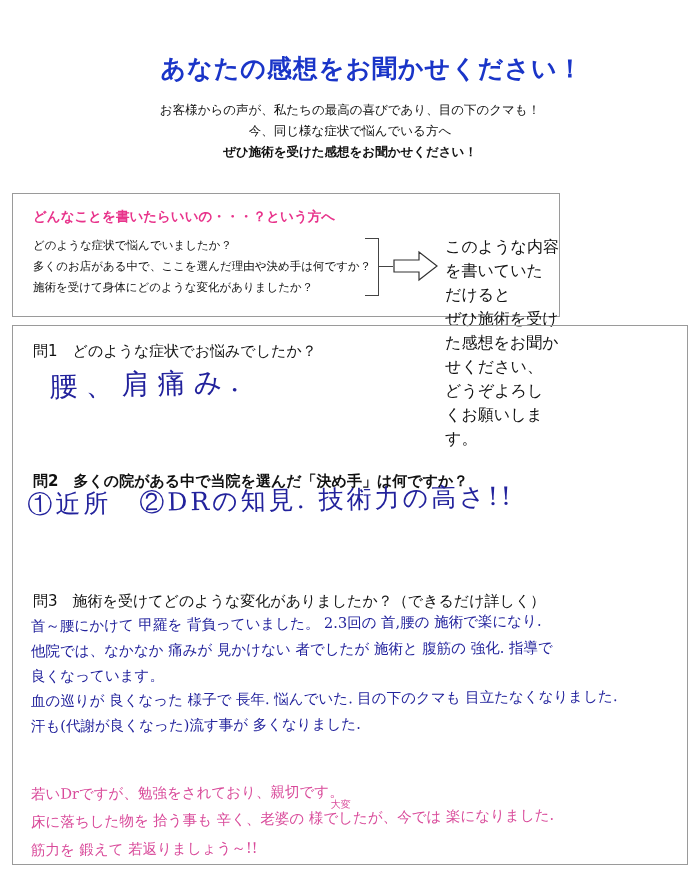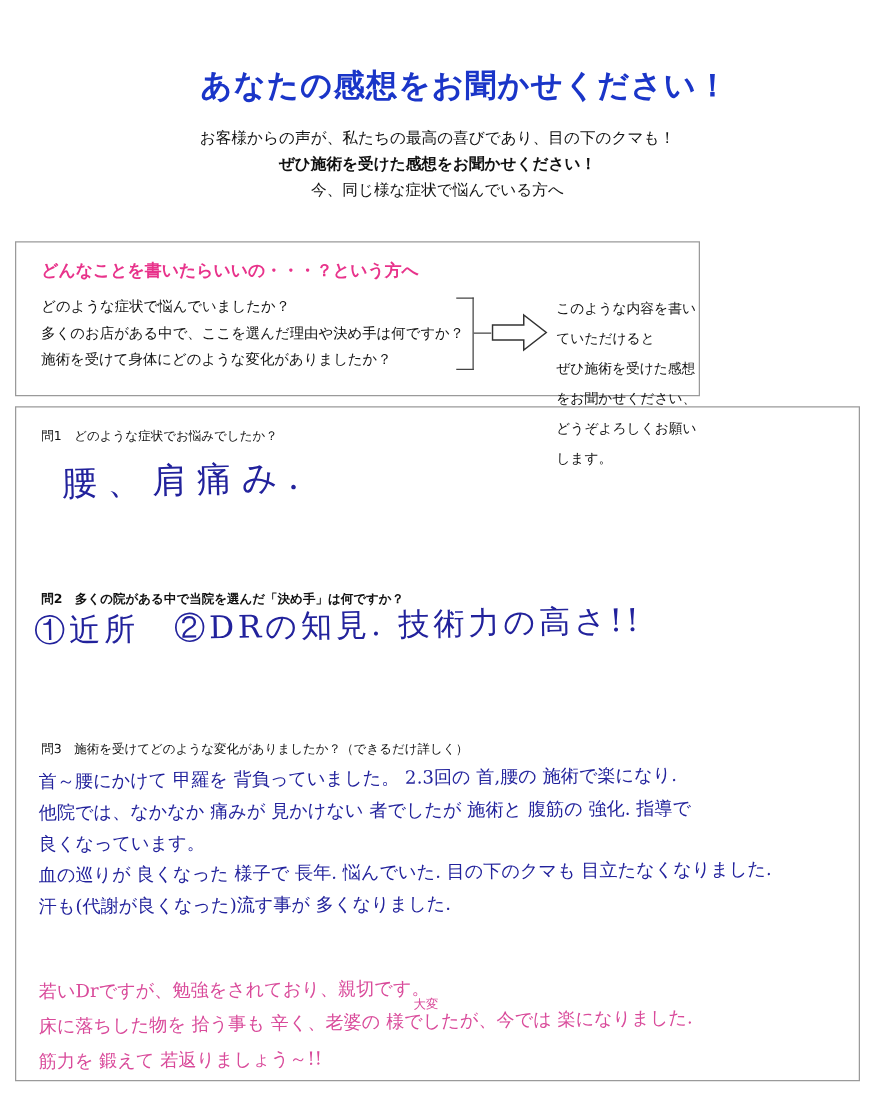--- a/index.html
+++ b/index.html
@@ -102,40 +102,40 @@
     top: 56px;
     width: 46px;
     height: 32px;
   }
   .arrow svg { display: block; }
 
   .hint-right {
     position: absolute;
     left: 432px;
     top: 41px;
-    font-size: 11px;
+    font-size: 16px;
     line-height: 24px;
     color: #111111;
     font-family: "DejaVu Sans", "Liberation Sans", sans-serif;
   }
 
   
   .answers-box {
     position: absolute;
     left: 12px;
     top: 325px;
     width: 676px;
     height: 540px;
     border: 1px solid #9a9a9a;
     box-sizing: border-box;
   }
 
   .q-label {
     position: absolute;
-    font-size: 10px;
+    font-size: 15px;
     color: #111111;
     font-family: "DejaVu Sans", "Liberation Sans", sans-serif;
     white-space: nowrap;
   }
   .q1 { left: 20px; top: 16px; }
   .q2 { left: 20px; top: 146px; font-weight: bold; }
   .q3 { left: 20px; top: 266px; }
   .q4 { left: 20px; top: 428px; }
 
   
@@ -201,22 +201,22 @@
   }
 </style>
 </head>
 <body>
 
 <div class="page">
 
   <div class="header">
     <h1 class="main-title">あなたの感想をお聞かせください！</h1>
     <p class="subtitle-line">お客様からの声が、私たちの最高の喜びであり、目の下のクマも！</p>
+    <p class="subtitle-line">今、同じ様な症状で悩んでいる方へ</p>
     <p class="subtitle-line bold">ぜひ施術を受けた感想をお聞かせください！</p>
-    <p class="subtitle-line">今、同じ様な症状で悩んでいる方へ</p>
   </div>
 
   <div class="hint-box">
     <div class="hint-title">どんなことを書いたらいいの・・・？という方へ</div>
     <div class="hint-list">
       <div>どのような症状で悩んでいましたか？</div>
       <div>多くのお店がある中で、ここを選んだ理由や決め手は何ですか？</div>
       <div>施術を受けて身体にどのような変化がありましたか？</div>
     </div>
     <div class="bracket"></div>

